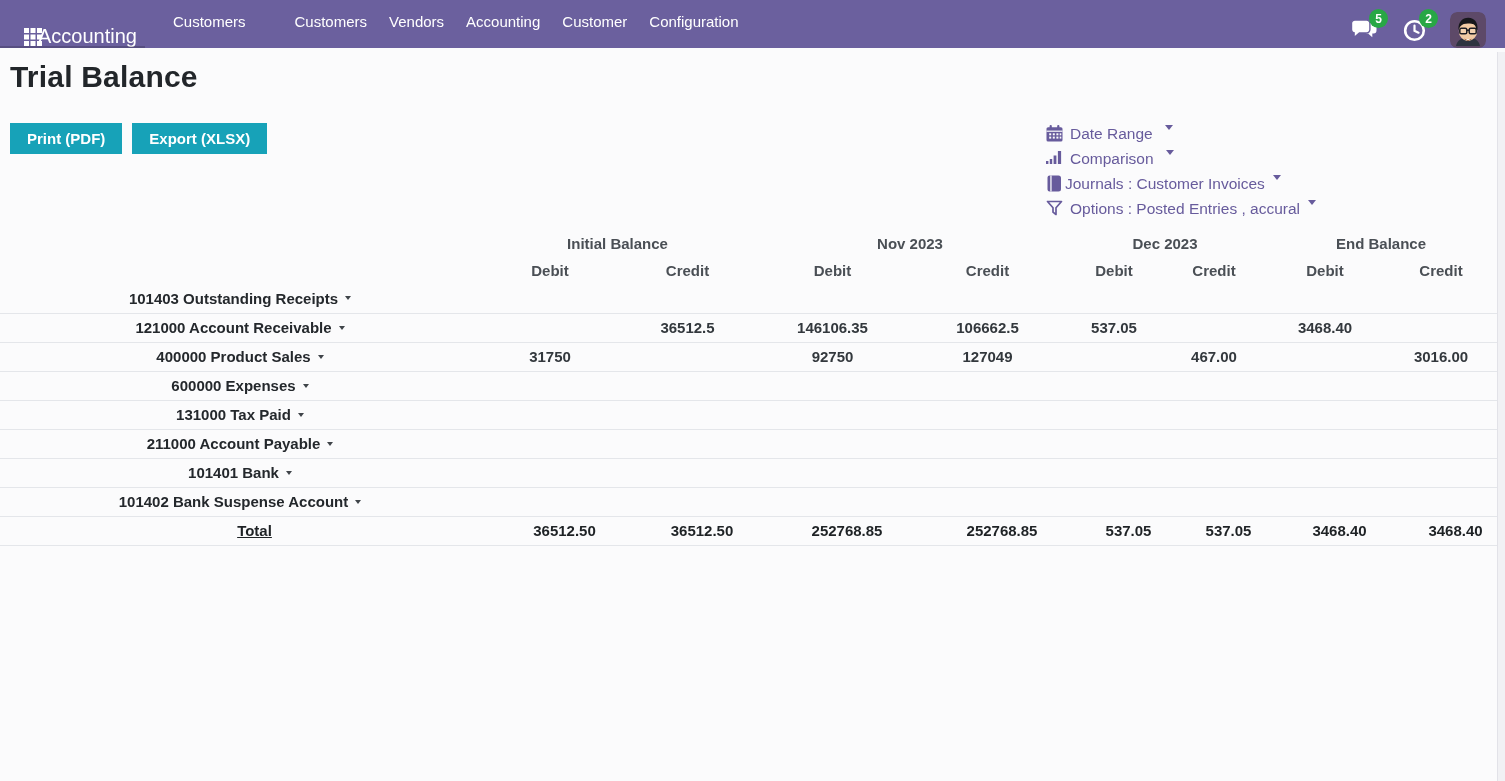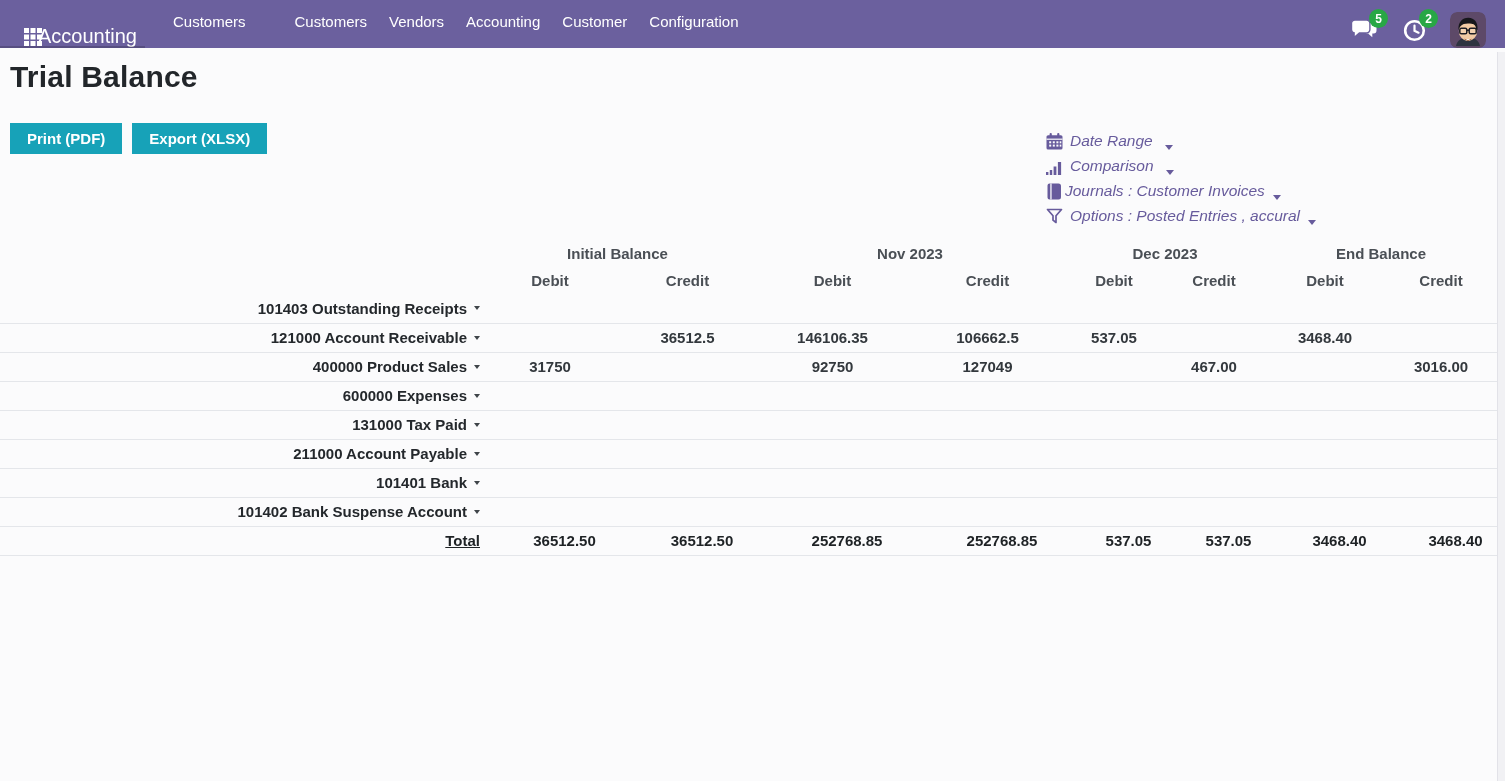--- a/index.html
+++ b/index.html
@@ -39,36 +39,36 @@
   
   main{position:relative;height:729px;}
   h1{margin:0;padding:10px 13px 0 10px;font-size:30px;line-height:38px;font-weight:700;color:var(--title);letter-spacing:.2px;}
   .actions{margin:27px 0 0 10px;display:flex;gap:10px;}
   .btn{
     background:var(--accent);color:#fff;border:none;border-radius:0;height:31px;
     padding:0 17px;font-size:15px;font-weight:600;font-family:inherit;cursor:pointer;
   }
   
   .filters{position:absolute;left:1046px;top:77px;}
-  .filter-row{display:flex;align-items:flex-end;height:25px;color:var(--link);font-size:15.5px;cursor:pointer;white-space:nowrap;font-style:italic;}
+  .filter-row{display:flex;align-items:flex-start;height:25px;color:var(--link);font-size:15.5px;cursor:pointer;white-space:nowrap;}
   .filter-row .f-icon{display:flex;margin-right:7px;}
   .caret{
     display:inline-block;width:0;height:0;margin-left:8px;vertical-align:1px;
     border-left:4px solid transparent;border-right:4px solid transparent;
     border-top:5px solid currentColor;
   }
   .caret.dark{border-top-color:#3f4449;border-left-width:3.5px;border-right-width:3.5px;border-top-width:4.5px;margin-left:7px;}
   
   table.report{
-    position:absolute;left:0;top:192px;width:1497px;
+    position:absolute;left:0;top:182px;width:1497px;
     border-collapse:collapse;table-layout:fixed;
   }
   table.report th{height:27px;padding:0;font-size:15px;font-weight:600;color:var(--header-text);text-align:center;}
   table.report td{height:29px;padding:0;font-size:15px;border-bottom:1px solid var(--border);}
-  td.acct{text-align:right;padding-left:2px;text-decoration:underline;}
+  td.acct{text-align:center;padding-left:2px;text-decoration:underline;}
   .acct-trigger{cursor:pointer;display:inline-flex;align-items:center;}
   .acct-name{font-weight:700;color:#24282c;}
   td.num{text-align:center;color:var(--text);font-weight:600;}
   tr.total-row td{font-weight:700;color:#1e2225;padding-left:29px;}
   tr.total-row td.acct{font-weight:700;}
   
   .scrollbar-track{
     position:absolute;right:0;top:52px;width:8px;height:729px;
     background:#f1f1f4;border-left:1px solid #e2e2e8;
   }

